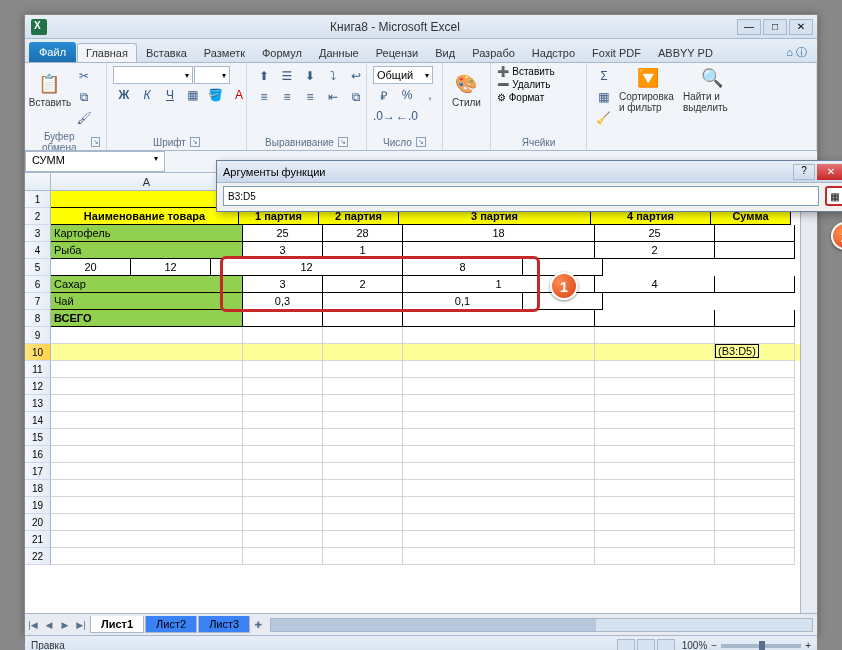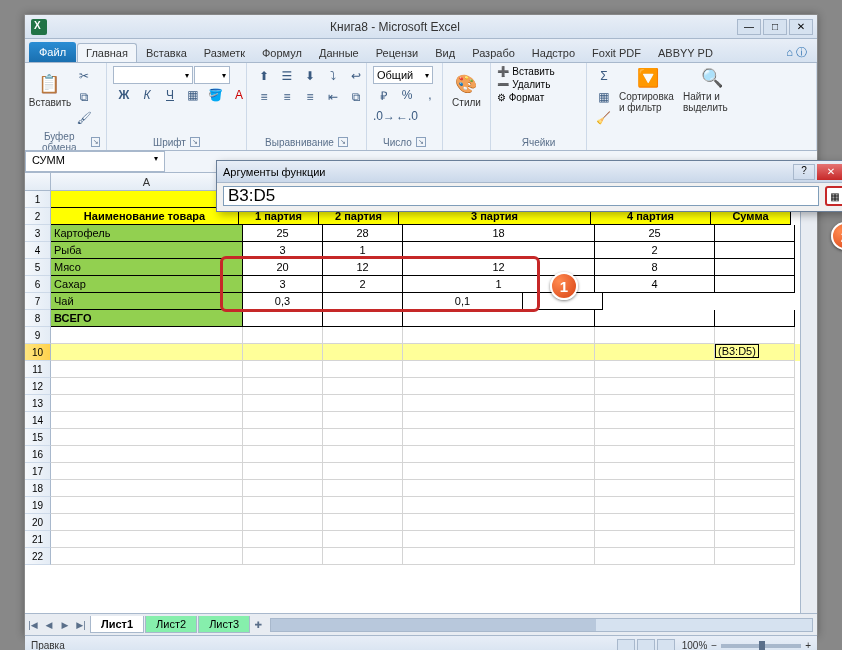--- a/index.html
+++ b/index.html
@@ -41,38 +41,38 @@
 .rownum { width: 26px; background: linear-gradient(90deg,#f5f8fc,#e4ecf5); border-right: 1px solid #a8b8cc; border-bottom: 1px solid #cdd9e8; text-align: center; font-size: 10px; line-height: 17px; cursor: pointer; }
 .rownum.r10 { background: linear-gradient(90deg,#ffe680,#ffd24d); }
 .cell { border-right: 1px solid #d4d4d4; border-bottom: 1px solid #d4d4d4; font-size: 11px; line-height: 17px; padding: 0 3px; overflow: hidden; white-space: nowrap; }
 .hdr-yellow { background: #ffff00; font-weight: bold; text-align: center; border-color: #000; }
 .hdr-green { background: #92d050; border-color: #000; }
 .data-cell { text-align: center; border-color: #000; background: #fff; }
 .merged-title { text-align: center; font-weight: bold; background: #ffff00; }
 .vscroll { position: absolute; right: 0; top: 0; bottom: 0; width: 17px; background: #e8ecf2; border-left: 1px solid #a8b8cc; }
 .sheet-tabs { height: 22px; background: #e8ecf2; border-top: 1px solid #a8b8cc; display: flex; align-items: center; font-size: 11px; }
 .sheet-tabs .nav { width: 16px; text-align: center; cursor: pointer; color: #5a6f8a; font-size: 9px; }
-.sheet-tab { padding: 2px 10px; border: 1px solid #a8b8cc; border-top: none; background: #86efac; margin-left: 1px; cursor: pointer; }
+.sheet-tab { padding: 2px 10px; border: 1px solid #a8b8cc; border-top: none; background: #3b82f6; margin-left: 1px; cursor: pointer; }
 .sheet-tab.active { background: #fff; font-weight: bold; }
 .hscroll { flex: 1; height: 14px; background: #d6e2f0; margin: 0 4px; border: 1px solid #a8b8cc; position: relative; }
 .hscroll .thumb { position: absolute; left: 0; top: 0; bottom: 0; width: 60%; background: #b8c8dc; }
 .statusbar { height: 20px; background: linear-gradient(#e8eef7,#d6e2f0); border-top: 1px solid #a8b8cc; display: flex; align-items: center; font-size: 10px; padding: 0 6px; color: #333; }
 .statusbar .spacer { flex: 1; }
 .view-btn { width: 18px; height: 14px; border: 1px solid #a8b8cc; margin: 0 1px; cursor: pointer; background: #d6e2f0; }
 .zoom { display: flex; align-items: center; gap: 4px; margin-left: 6px; }
 .zoom .slider { width: 80px; height: 4px; background: #a8b8cc; position: relative; }
 .zoom .slider .thumb { position: absolute; left: 38px; top: -3px; width: 6px; height: 10px; background: #5a6f8a; }
 
 .dialog { position: absolute; top: 160px; left: 216px; width: 636px; height: 52px; background: #f0f0f0; border: 1px solid #6a7f99; box-shadow: 3px 3px 8px rgba(0,0,0,0.3); }
 .dialog-title { height: 22px; background: linear-gradient(#e8eef7,#cad8ea); display: flex; align-items: center; padding: 0 6px; font-size: 11px; border-bottom: 1px solid #a8b8cc; }
 .dialog-title .spacer { flex: 1; }
 .dialog-title .qmark { width: 22px; height: 16px; border: 1px solid #a8b8cc; text-align: center; font-size: 10px; cursor: pointer; margin-right: 2px; }
 .dialog-title .close { width: 28px; height: 16px; background: linear-gradient(#e57373,#c62828); color: #fff; text-align: center; font-size: 10px; cursor: pointer; line-height: 16px; }
 .dialog-body { padding: 3px 6px; display: flex; align-items: center; }
-.dialog-input { flex: 1; height: 20px; border: 1px solid #7f9db9; background: #fff; font-size: 17px; padding: 0 4px; }
+.dialog-input { flex: 1; height: 20px; border: 1px solid #7f9db9; background: #fff; font-size: 10px; padding: 0 4px; }
 .collapse-btn { width: 20px; height: 20px; border: 2px solid #c62828; border-radius: 3px; margin-left: 6px; cursor: pointer; display: flex; align-items: center; justify-content: center; font-size: 10px; background: #fff; }
 .callout { position: absolute; width: 28px; height: 28px; border-radius: 50%; background: radial-gradient(circle at 30% 30%, #ff8a50, #d84315); border: 2px solid #fff; box-shadow: 0 1px 3px rgba(0,0,0,0.5); color: #fff; font-weight: bold; font-size: 15px; display: flex; align-items: center; justify-content: center; }
 .callout.c1 { top: 272px; left: 550px; }
 .callout.c2 { top: 222px; left: 831px; }
 .selection-marquee { position: absolute; border: 3px solid #c62828; border-radius: 6px; pointer-events: none; }
 .sel-marquee { top: 256px; left: 220px; width: 320px; height: 56px; }
 .f10-box { position: absolute; border: 1px solid #000; font-size: 11px; padding: 0 2px; background: #ffff99; }
 </style>
 </head>
 <body>
@@ -269,21 +269,20 @@
           <div class="rownum">4</div>
           <div class="cell hdr-green" style="width: 192px;">Рыба</div>
           <div class="cell data-cell" style="width: 80px;">3</div>
           <div class="cell data-cell" style="width: 80px;">1</div>
           <div class="cell data-cell" style="width: 192px;"></div>
           <div class="cell data-cell" style="width: 120px;">2</div>
           <div class="cell data-cell" style="width: 80px;"></div>
         </div>
         <div class="gridrow">
           <div class="rownum">5</div>
-          <div class="cell hdr-green" style="width: 192px;">Мясо</div>
           <div class="cell data-cell" style="width: 80px;">20</div>
           <div class="cell data-cell" style="width: 80px;">12</div>
           <div class="cell data-cell" style="width: 192px;">12</div>
           <div class="cell data-cell" style="width: 120px;">8</div>
           <div class="cell data-cell" style="width: 80px;"></div>
         </div>
         <div class="gridrow">
           <div class="rownum">6</div>
           <div class="cell hdr-green" style="width: 192px;">Сахар</div>
           <div class="cell data-cell" style="width: 80px;">3</div>

